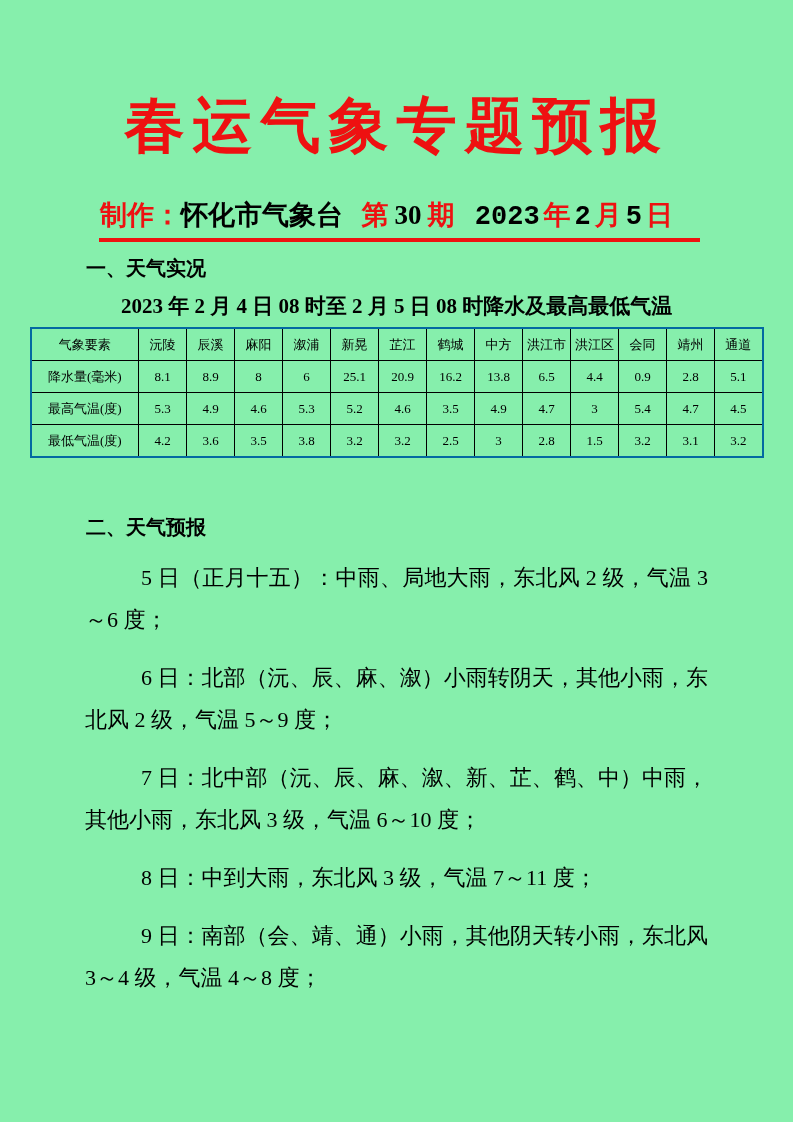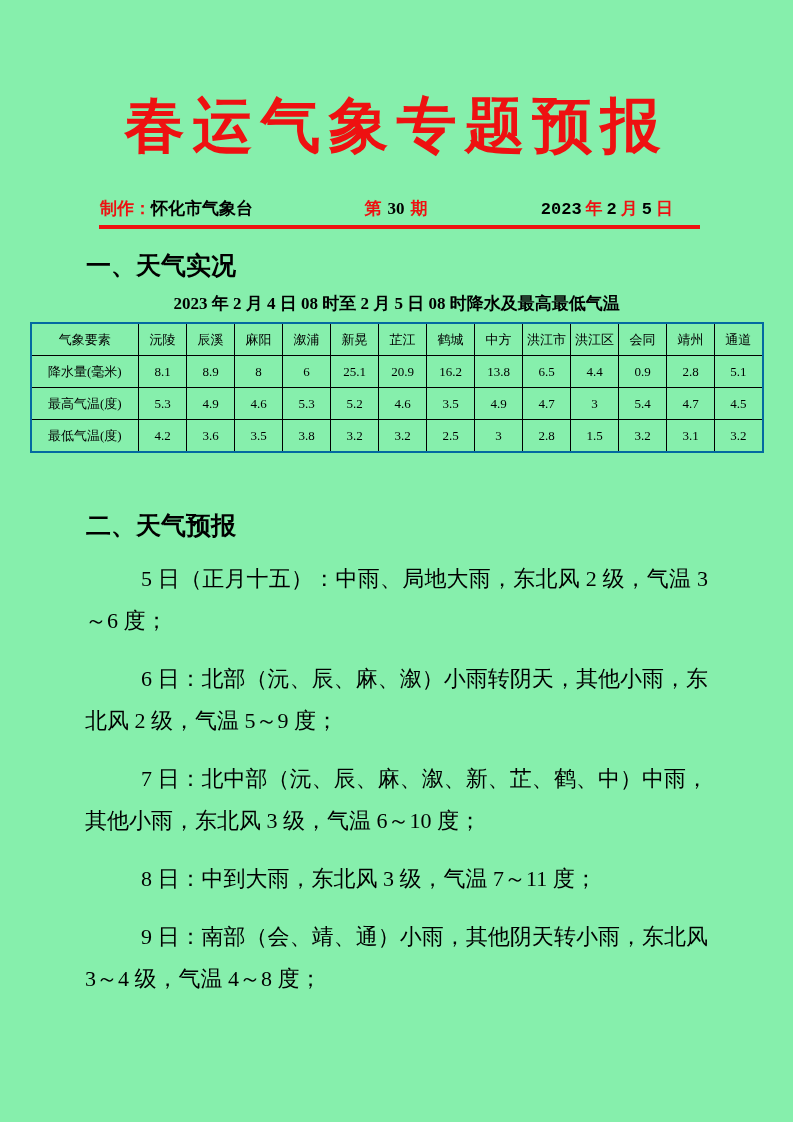--- a/index.html
+++ b/index.html
@@ -22,41 +22,41 @@
     letter-spacing:8px;
     color:var(--accent);
     font-family:"Liberation Serif","DejaVu Serif",serif;
   }
   .meta {
     display:flex;
     justify-content:space-between;
     align-items:center;
     margin:30px 96px 0 100px;
     padding-right:22px;
-    font-size:17px;
+    font-size:27px;
     font-weight:bold;
     white-space:nowrap;
   }
   .red { color:var(--accent); }
   .meta .num { margin:0 6px; }
   .meta .date span { margin:0 2px;font-family:Liberation Mono, monospace; }
   .rule {
     height:4px;
     background:var(--accent);
     margin:5px 93px 0 99px;
   }
   .h1 {
-    margin:20px 0 0 86px;
-    font-size:25px;
+    margin:13px 0 0 86px;
+    font-size:20px;
     font-weight:bold;
   }
   .table-title {
     margin:10px 0 0 0;
     text-align:center;
-    font-size:17px;
+    font-size:21px;
     font-weight:bold;
   }
   table.weather {
     margin:7px auto 0 auto;
     border-collapse:collapse;
     table-layout:fixed;
     width:732px;
     border:2px solid #0369a1;
   }
   table.weather th, table.weather td {

